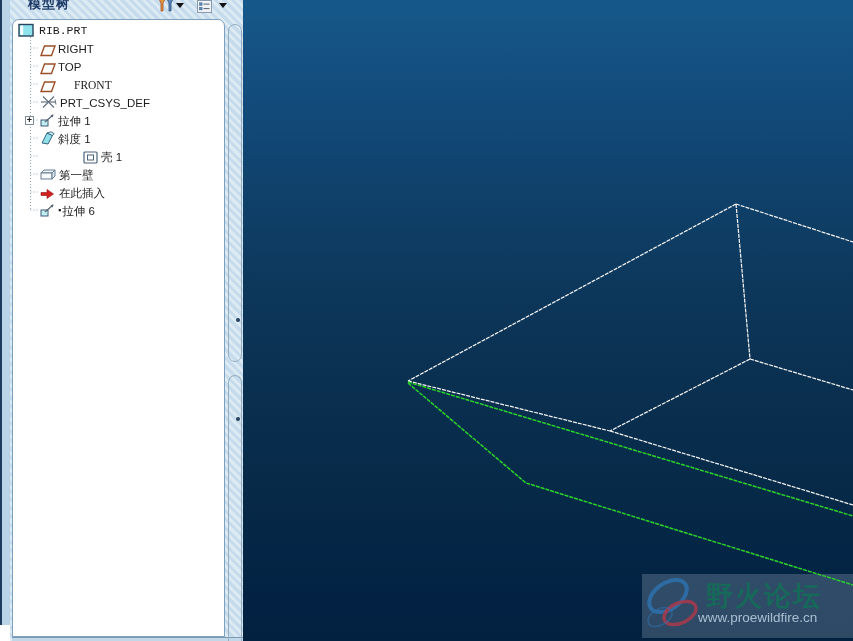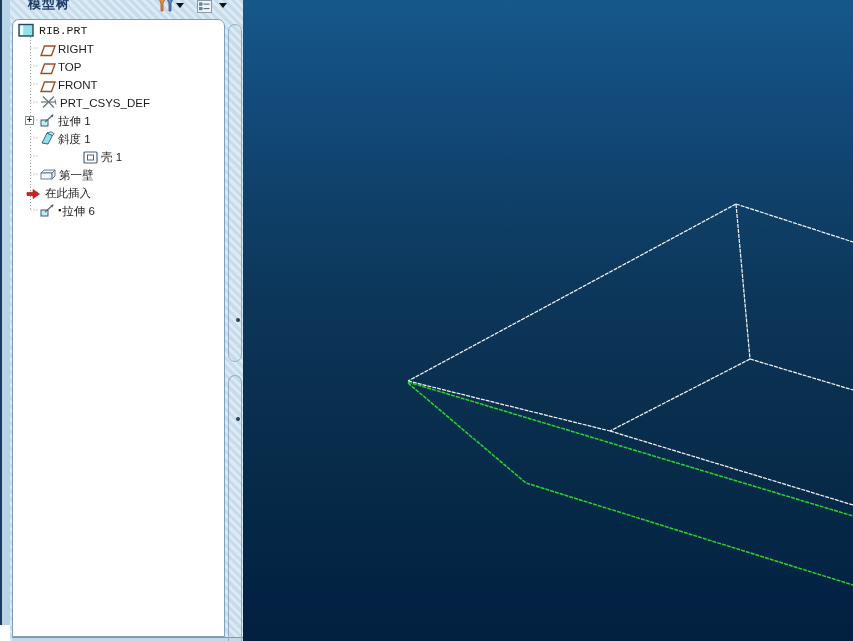--- a/index.html
+++ b/index.html
@@ -137,21 +137,21 @@
       </span>
       <span class="tree-label" style="margin-left:18px;">TOP</span>
     </div>
 
     <div class="tree-row" style="left:27px;top:55px;">
       <span class="t-icon" style="left:0;top:4px;">
         <svg width="16" height="12" viewBox="0 0 16 12">
           <polygon points="4.5,1 15,1 11.5,10.5 1,10.5" fill="none" stroke="#9B4F26" stroke-width="1.4"></polygon>
         </svg>
       </span>
-      <span class="tree-label" style="margin-left:18px;">FRONT</span>
+      <span class="tree-label" style="margin-left:34px;font-family:Liberation Serif, serif;">FRONT</span>
     </div>
 
     <div class="tree-row" style="left:27px;top:73px;">
       <span class="t-icon" style="left:0;top:2px;">
         <svg width="17" height="14" viewBox="0 0 17 14">
           <line x1="1" y1="7" x2="16" y2="7" stroke="#66727E" stroke-width="1.2"></line>
           <line x1="3" y1="1.5" x2="14" y2="12.5" stroke="#66727E" stroke-width="1.2"></line>
           <line x1="14" y1="1.5" x2="3" y2="12.5" stroke="#66727E" stroke-width="1.2"></line>
           <line x1="15" y1="4.5" x2="16" y2="9.5" stroke="#66727E" stroke-width="1"></line>
         </svg>
@@ -194,21 +194,21 @@
       <span class="t-icon" style="left:0;top:3px;">
         <svg width="16" height="13" viewBox="0 0 16 13">
           <polygon points="1,4 4,1 15,1 12,4" fill="#EFF6FA" stroke="#5A7086" stroke-width="0.9"></polygon>
           <rect x="1" y="4" width="11" height="6" fill="#F8FBFD" stroke="#5A7086" stroke-width="0.9"></rect>
           <polygon points="12,4 15,1 15,7 12,10" fill="#DCE8F0" stroke="#5A7086" stroke-width="0.9"></polygon>
         </svg>
       </span>
       <span class="tree-label" style="margin-left:19px;">第一壁</span>
     </div>
 
-    <div class="tree-row" style="left:13px;top:163px;">
+    <div class="tree-row" style="left:27px;top:163px;">
       <span class="t-icon" style="left:0;top:3px;">
         <svg width="15" height="12" viewBox="0 0 15 12">
           <polygon points="1,4.5 7,4.5 7,1.5 13.5,6 7,10.5 7,7.5 1,7.5" fill="#D41F1F" stroke="#8E1010" stroke-width="0.6"></polygon>
         </svg>
       </span>
       <span class="tree-label" style="margin-left:19px;">在此插入</span>
     </div>
 
     <div class="tree-row" style="left:27px;top:181px;">
       <span class="t-icon" style="left:0;top:2px;">
@@ -229,20 +229,31 @@
   <div class="bottom-band"></div>
 
   <div class="sash-bar bar1"></div>
   <div class="sash-bar bar2"></div>
   <div class="sash-dot dot1"></div>
   <div class="sash-dot dot2"></div>
   <div class="bl-corner"></div>
 
   <div class="viewport">
 
+    <div class="watermark">
+      <span class="wm-logo">
+        <svg width="62" height="58" viewBox="0 0 62 58">
+          <ellipse cx="24" cy="20" rx="21" ry="13" fill="none" stroke="#2E6FA8" stroke-width="4" transform="rotate(-35 24 20)" opacity="0.9"></ellipse>
+          <ellipse cx="36" cy="37" rx="17" ry="10" fill="none" stroke="#A23B4F" stroke-width="3.5" transform="rotate(-25 36 37)" opacity="0.9"></ellipse>
+          <ellipse cx="16" cy="41" rx="13" ry="8" fill="none" stroke="#2E6FA8" stroke-width="1.5" transform="rotate(-30 16 41)" opacity="0.6"></ellipse>
+        </svg>
+      </span>
+      <span class="wm-title">野火论坛</span>
+      <span class="wm-url">www.proewildfire.cn</span>
+    </div>
 
     <svg class="wireframe-svg" width="610" height="641">
         <polyline points="493,204 610,242" class="wl"></polyline>
         <polyline points="493,204 165,381" class="wl"></polyline>
         <polyline points="493,204 507,359" class="wl"></polyline>
         <polyline points="507,359 610,390" class="wl"></polyline>
         <polyline points="507,359 367,431" class="wl"></polyline>
         <polyline points="165,381 367,431" class="wl"></polyline>
         <polyline points="367,431 610,505" class="wl"></polyline>
         <polyline points="165,382 610,516" class="gl"></polyline>

